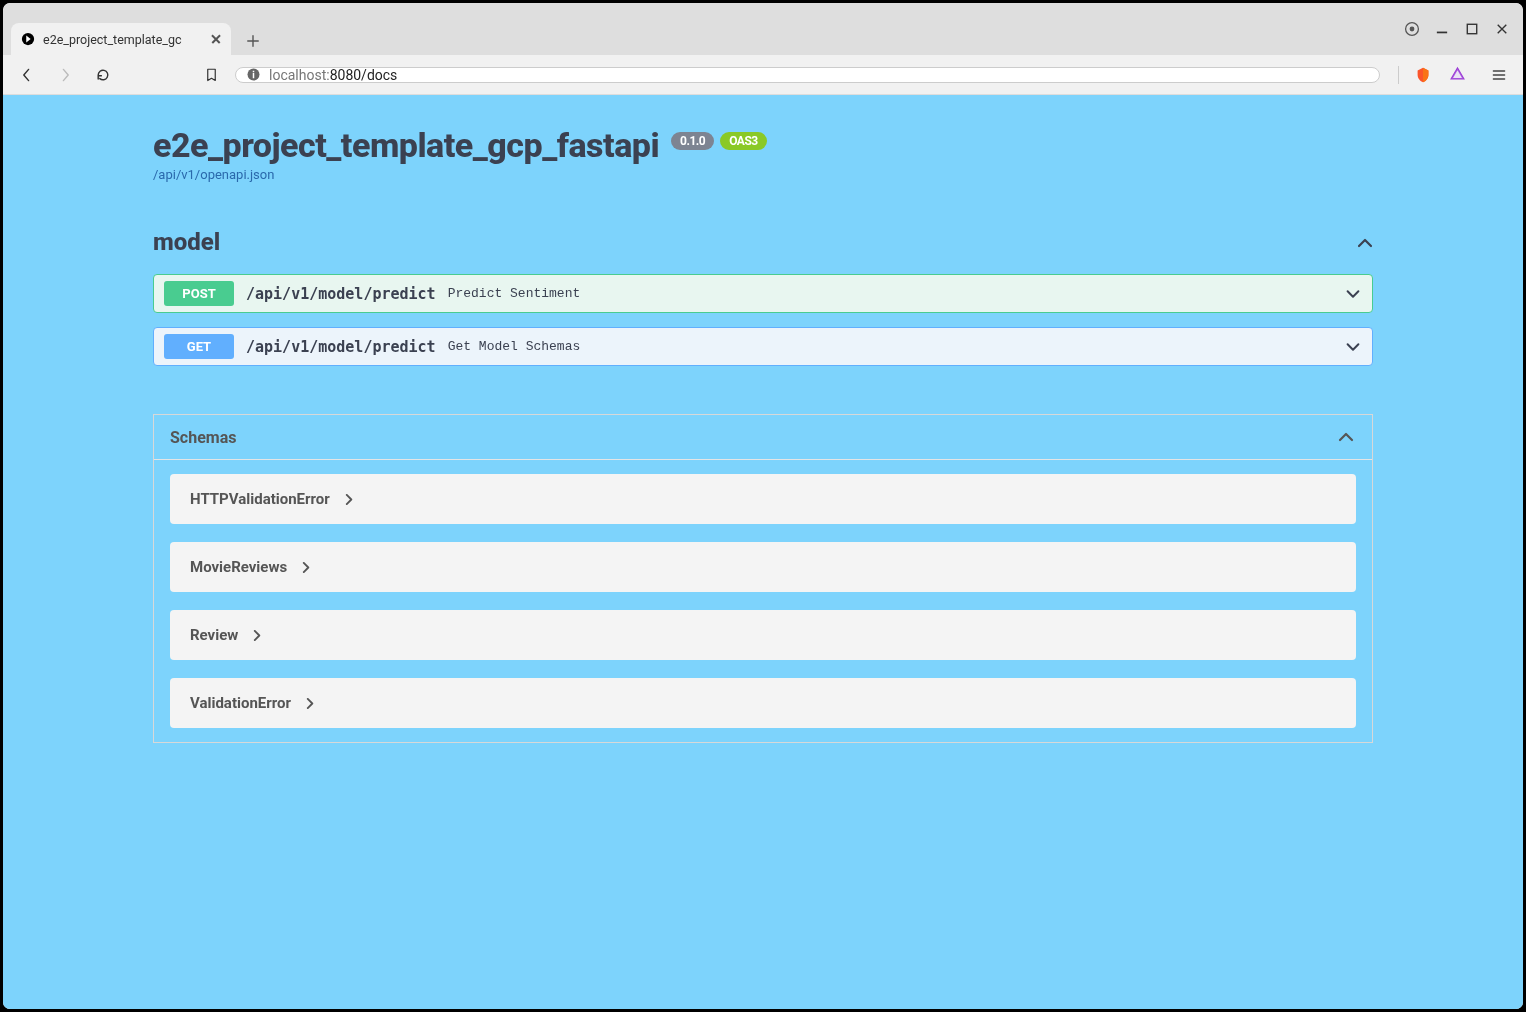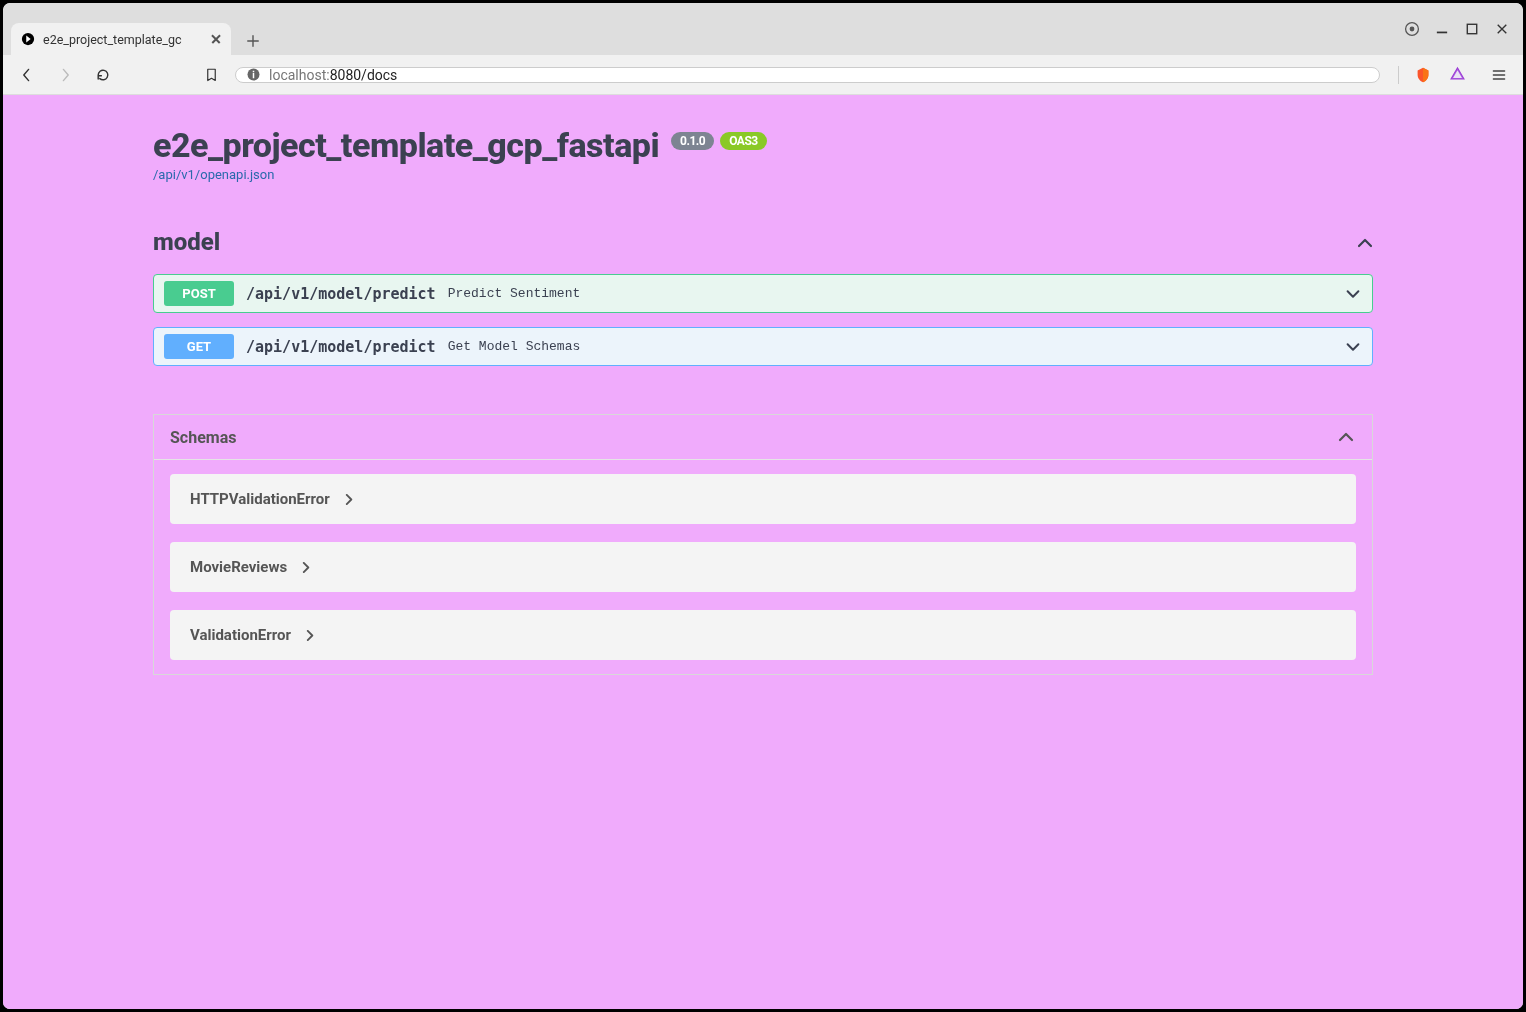--- a/index.html
+++ b/index.html
@@ -41,21 +41,21 @@
   }
   .tbtn { width: 28px; height: 28px; display: flex; align-items: center; justify-content: center; cursor: pointer; color: #444; border-radius: 4px; }
   .tbtn.disabled { color: #aaa; cursor: default; }
   .addrwrap { flex: 1; height: 16px; background: #fff; border: 1px solid #ccc; border-radius: 16px; display: flex; align-items: center; padding: 0 10px; gap: 8px; }
   .addrtext { flex: 1; font-size: 14px; color: #222; display: flex; align-items: baseline; }
   .addrtext .dim { color: #777; }
   .ext-icons { display: flex; align-items: center; gap: 6px; padding: 0 4px; }
   .ext-divider { width: 1px; height: 18px; background: #ccc; margin: 0 4px; }
 
   
-  .page { flex: 1; overflow: auto; background: #f0abfc; }
+  .page { flex: 1; overflow: auto; background: #7dd3fc; }
   .swagger-container { max-width: 1300px; margin: 0 auto; padding: 30px 40px 40px 40px; }
   .sw-header { display: flex; align-items: center; gap: 8px; flex-wrap: wrap; }
   .sw-title { font-size: 34px; font-weight: 800; color: #3b4151; letter-spacing: -0.5px; }
   .sw-title .superscripts { display: inline-flex; align-items: center; gap: 6px; vertical-align: super; margin-left: 4px; }
   .pill { display: inline-block; border-radius: 40px; font-size: 12px; font-weight: 700; padding: 2px 9px; color: #fff; }
   .pill-version { background: #7d8492; }
   .pill-oas { background: #8ac926; }
   .sw-json-link { display: block; margin-top: 2px; font-size: 13px; color: #2a69ac; text-decoration: none; }
 
   .tag-section { margin-top: 42px; }
@@ -258,20 +258,28 @@
           </div>
           <div class="schema-row">
             <span class="schema-name">MovieReviews</span>
             <span class="schema-arrow">
               <svg viewBox="0 0 12 12" width="11" height="11">
                   <path d="M3 1l5 5-5 5" fill="none" stroke="#555" stroke-width="2" stroke-linecap="round" stroke-linejoin="round"></path>
                 </svg>
             </span>
           </div>
           <div class="schema-row">
+            <span class="schema-name">Review</span>
+            <span class="schema-arrow">
+              <svg viewBox="0 0 12 12" width="11" height="11">
+                  <path d="M3 1l5 5-5 5" fill="none" stroke="#555" stroke-width="2" stroke-linecap="round" stroke-linejoin="round"></path>
+                </svg>
+            </span>
+          </div>
+          <div class="schema-row">
             <span class="schema-name">ValidationError</span>
             <span class="schema-arrow">
               <svg viewBox="0 0 12 12" width="11" height="11">
                   <path d="M3 1l5 5-5 5" fill="none" stroke="#555" stroke-width="2" stroke-linecap="round" stroke-linejoin="round"></path>
                 </svg>
             </span>
           </div>
         </div>
       </div>
 

